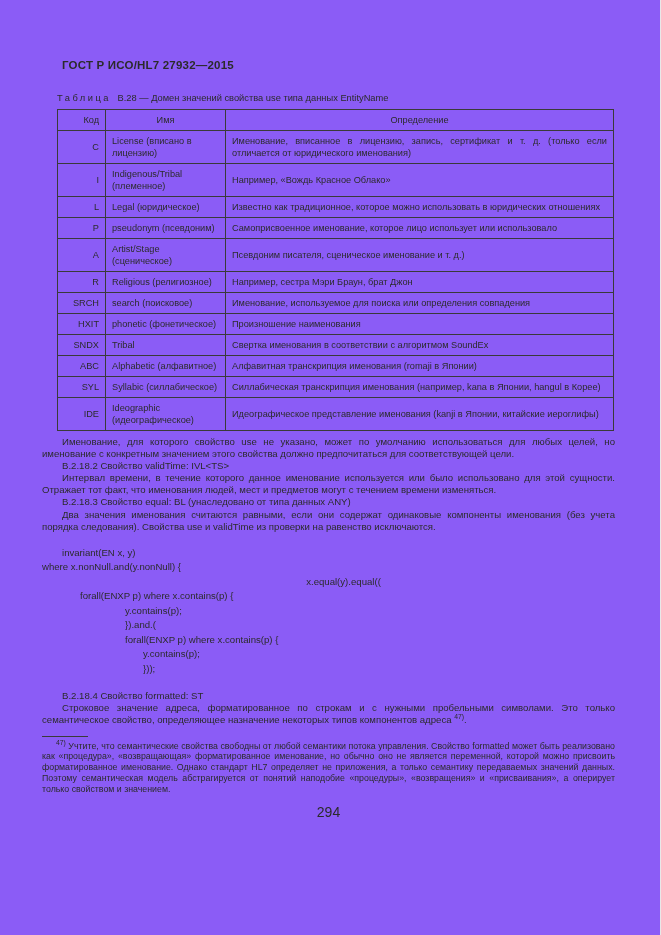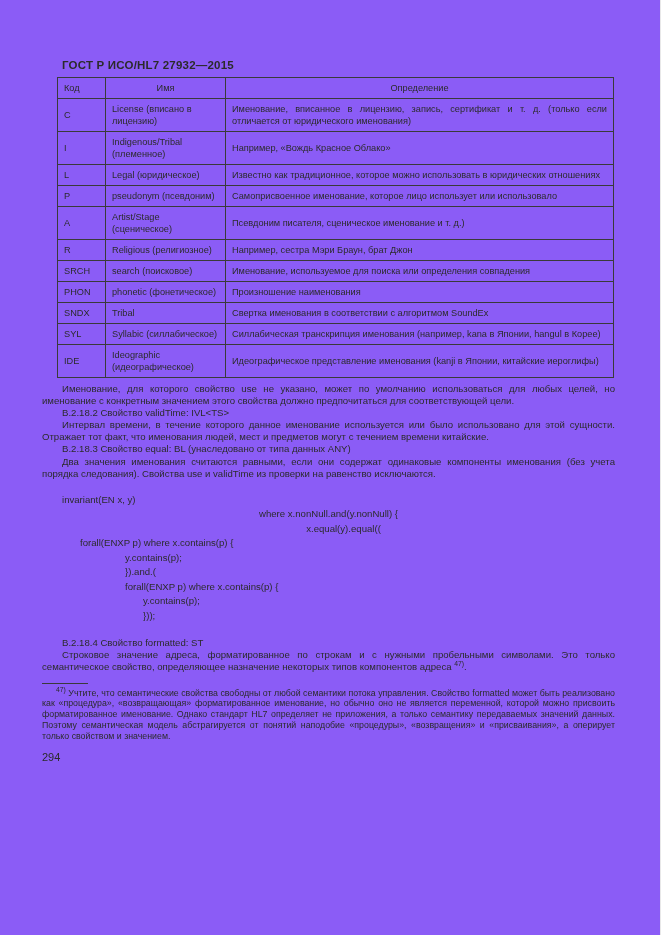--- a/index.html
+++ b/index.html
@@ -32,64 +32,68 @@
   }
   table.domain-table col.c-code{width:48px;}
   table.domain-table col.c-name{width:120px;}
   table.domain-table col.c-def{width:388px;}
   table.domain-table th,table.domain-table td{
     border:1px solid #3a3a3a;
     padding:4px 6px 4px 6px;
     vertical-align:middle;
     font-weight:normal;
   }
-  th.h-code,td.cell-code{text-align:left;padding-left:2px;padding-right:2px;}
+  th.h-code,td.cell-code{text-align:right;padding-left:2px;padding-right:2px;}
   th.h-name{text-align:center;padding-left:7px;}
   th.h-def{}
   td.cell-name{text-align:left;padding-left:7px;padding-right:2px;}
   td.cell-def{text-align:justify;padding-left:7px;padding-right:6px;}
   .body-text{margin-top:5px;font-size:9.6px;line-height:12.1px;}
   .para{
     text-indent:20px;
     text-align:justify;
     margin:0;
   }
   .code-block{margin-top:13px;font-size:9.6px;line-height:14.5px;}
   .code-line{white-space:pre;}
   .ci-0{margin-left:20px;}
-  .ci-1{text-align:center;}
+  .ci-1{}
   .ci-2{margin-left:30px;text-align:center;}
   .ci-3{margin-left:38px;}
   .ci-4{margin-left:83px;}
   .ci-5{margin-left:83px;}
   .ci-6{margin-left:83px;}
   .ci-7{margin-left:101px;}
   .ci-8{margin-left:101px;}
   .after-code{margin-top:14px;}
   sup.fn-ref{font-size:6.8px;vertical-align:super;line-height:0;}
   .footnote-rule{
     margin-top:9px;
     width:46px;height:0;
     border-top:1px solid #3a3a3a;
   }
   .footnote{
     margin-top:4px;
     font-size:8.8px;line-height:10.9px;
     text-align:justify;
     text-indent:14px;
   }
-  .page-number{font-size:11px;}
+  .page-number{font-size:14px;text-align:center;}
 </style>
 </head>
 <body>
 
 <div class="page">
 
   <div class="doc-header">ГОСТ Р ИСО/HL7 27932—2015</div>
 
+  <div class="table-caption">
+    <span class="caption-label">Таблица</span>
+    <span>В.28 — Домен значений свойства use типа данных EntityName</span>
+  </div>
 
   <table class="domain-table">
     <colgroup>
         <col class="c-code">
         <col class="c-name">
         <col class="c-def">
       </colgroup>
     <thead>
       <tr>
         <th class="h-code">Код</th>
@@ -127,46 +131,51 @@
         <td class="cell-code">R</td>
         <td class="cell-name">Religious (религиозное)</td>
         <td class="cell-def">Например, сестра Мэри Браун, брат Джон</td>
       </tr>
       <tr>
         <td class="cell-code">SRCH</td>
         <td class="cell-name">search (поисковое)</td>
         <td class="cell-def">Именование, используемое для поиска или определения совпадения</td>
       </tr>
       <tr>
-        <td class="cell-code">PHON</td>
+        <td class="cell-code">HXIT</td>
         <td class="cell-name">phonetic (фонетическое)</td>
         <td class="cell-def">Произношение наименования</td>
       </tr>
       <tr>
         <td class="cell-code">SNDX</td>
         <td class="cell-name">Tribal</td>
         <td class="cell-def">Свертка именования в соответствии с алгоритмом SoundEx</td>
       </tr>
       <tr>
+        <td class="cell-code">ABC</td>
+        <td class="cell-name">Alphabetic (алфавитное)</td>
+        <td class="cell-def">Алфавитная транскрипция именования (romaji в Японии)</td>
+      </tr>
+      <tr>
         <td class="cell-code">SYL</td>
         <td class="cell-name">Syllabic (силлабическое)</td>
         <td class="cell-def">Силлабическая транскрипция именования (например, kana в Японии, hangul в Корее)</td>
       </tr>
       <tr>
         <td class="cell-code">IDE</td>
         <td class="cell-name">Ideographic (идеографическое)</td>
         <td class="cell-def">Идеографическое представление именования (kanji в Японии, китайские иероглифы)</td>
       </tr>
     </tbody>
   </table>
 
   <div class="body-text">
     <p class="para">Именование, для которого свойство use не указано, может по умолчанию использоваться для любых целей, но именование с конкретным значением этого свойства должно предпочитаться для соответствующей цели.</p>
     <p class="para">В.2.18.2 Свойство validTime: IVL&lt;TS&gt;</p>
-    <p class="para">Интервал времени, в течение которого данное именование используется или было использовано для этой сущности. Отражает тот факт, что именования людей, мест и предметов могут с течением времени китайские.</p>
+    <p class="para">Интервал времени, в течение которого данное именование используется или было использовано для этой сущности. Отражает тот факт, что именования людей, мест и предметов могут с течением времени изменяться.</p>
     <p class="para">В.2.18.3 Свойство equal: BL (унаследовано от типа данных ANY)</p>
     <p class="para">Два значения именования считаются равными, если они содержат одинаковые компоненты именования (без учета порядка следования). Свойства use и validTime из проверки на равенство исключаются.</p>
   </div>
 
   <div class="code-block">
     <div class="code-line ci-0">invariant(EN x, y)</div>
     <div class="code-line ci-1">where x.nonNull.and(y.nonNull) {</div>
     <div class="code-line ci-2">x.equal(y).equal((</div>
     <div class="code-line ci-3">forall(ENXP p) where x.contains(p) {</div>
     <div class="code-line ci-4">y.contains(p);</div>

